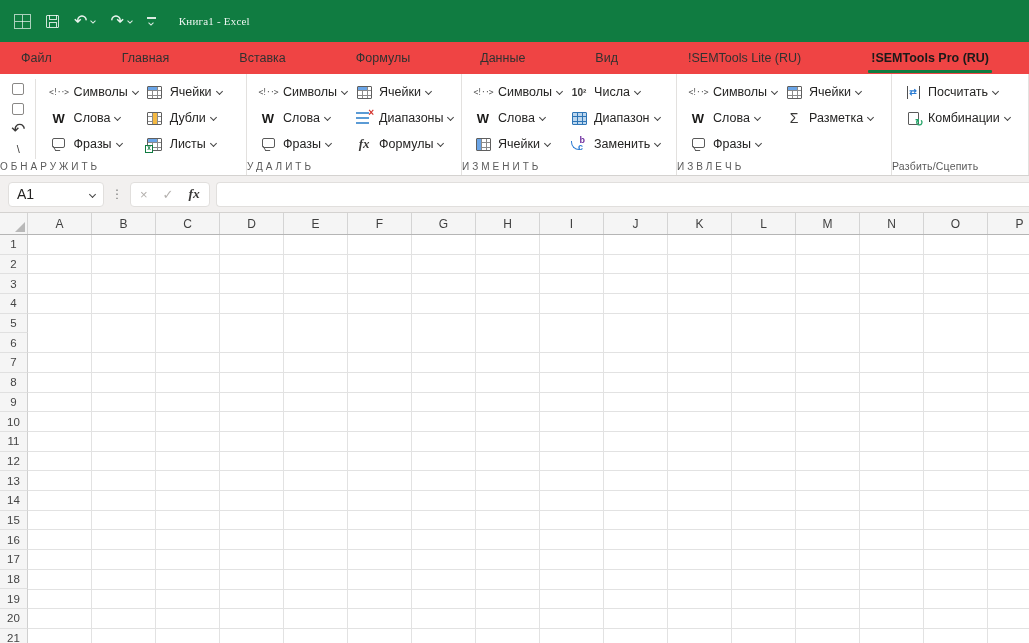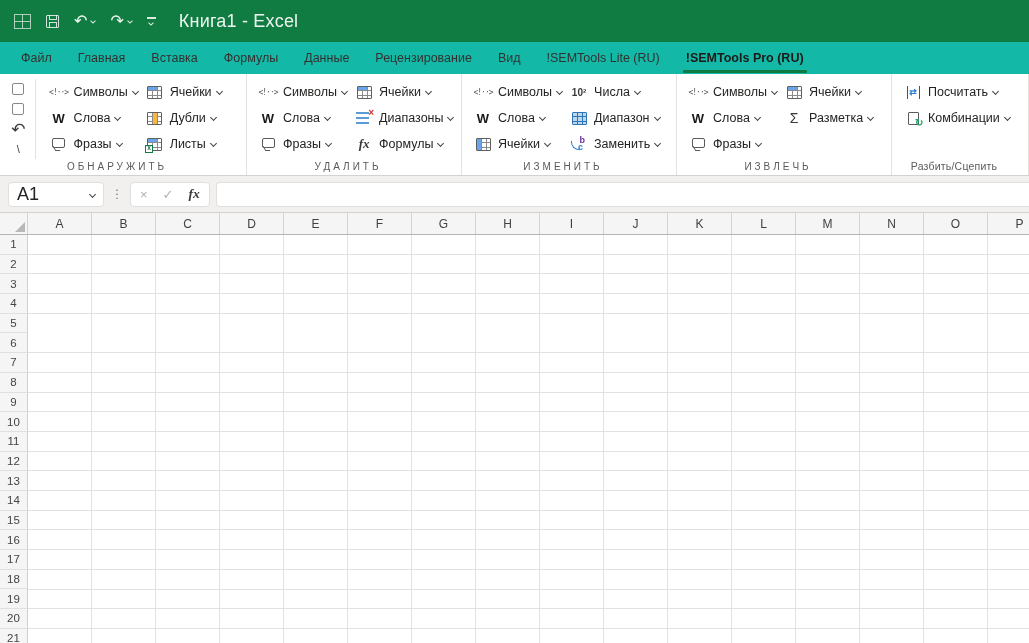--- a/index.html
+++ b/index.html
@@ -19,24 +19,24 @@
     border:1px solid rgba(255,255,255,.8); border-top:none; }
   .floppy::after { content:""; position:absolute; bottom:0; left:2px; width:6px; height:4px;
     border:1px solid rgba(255,255,255,.8); border-bottom:none; }
   .tb-glyph { font-size:16px; line-height:1; color:rgba(255,255,255,.92); }
   .chev { width:5px; height:5px; border-right:1.2px solid #444; border-bottom:1.2px solid #444;
     transform:rotate(45deg); display:inline-block; flex:none; }
   .chev.white { border-color:rgba(255,255,255,.85); width:4px; height:4px; margin-left:4px; }
   .qat { display:flex; flex-direction:column; align-items:center; gap:2px; }
   .qat .bar { width:9px; height:1.5px; background:rgba(255,255,255,.85); }
   .qat .chev.white { margin-left:0; }
-  .tb-title { font-size:18px; margin-left:8px; letter-spacing:.2px; }
-
-  
-  .tabrow { height:32px; background:#14b8a6; display:flex; align-items:stretch; padding-left:8px; }
+  .tb-title { font-size:11px; margin-left:8px; letter-spacing:.2px;font-family:Liberation Serif, serif; }
+
+  
+  .tabrow { height:32px; background:#ef4444; display:flex; align-items:stretch; padding-left:8px;gap:44px; }
   .tab { padding:0 13px; display:flex; align-items:center; font-size:12.5px; color:#323130;
     position:relative; cursor:default; white-space:nowrap; }
   .tab.active { font-weight:700; color:#1b1a19; }
   .tab.active::after { content:""; position:absolute; left:10px; right:10px; bottom:1px;
     height:3px; background:#0f7b40; border-radius:1px; }
 
   
   .ribbon { height:102px; background:#fff; border-bottom:1px solid #d4d2d0;
     display:flex; position:relative; }
   .rgroup { position:relative; border-right:1px solid #e3e1df; display:flex;
@@ -47,21 +47,21 @@
   .minicol > * { height:22px; display:flex; align-items:center; justify-content:center; }
   .checkbox { width:12px; height:12px; border:1px solid #8a8886; border-radius:2px; background:#fff; }
   .mini-undo { font-size:17px; color:#3b3a39; line-height:1; }
   .backslash { font-size:11px; color:#3b3a39; }
   .rcol { display:flex; flex-direction:column; }
   .rcol.c1 { width:97px; } .rcol.c2 { width:112px; }
   .rbtn { height:26px; display:flex; align-items:center; padding:0 4px; border-radius:3px; cursor:default; }
   .rbtn .lbl { font-size:12.5px; color:#252423; margin-left:6px; white-space:nowrap; }
   .rbtn .chev { margin-left:5px; margin-top:-2px; }
   .ico { width:18px; min-width:18px; display:inline-flex; align-items:center; justify-content:center; }
-  .glabel { position:absolute; left:0; right:12px; bottom:3px; text-align:center;
+  .glabel { position:absolute; left:0; right:12px; bottom:3px; 
     font-size:10px; color:#5a5a5a; letter-spacing:3px; white-space:nowrap; }
   .glabel.tight { letter-spacing:.2px; font-size:10.5px; }
 
   
   .i-symbols { font-family:"DejaVu Sans Mono", monospace; font-size:8px; letter-spacing:-1px;
     color:#5a5a5a; white-space:nowrap; }
   .i-word { font-weight:700; font-size:13px; color:#1b1a19; }
   .i-fx { font-family:"Liberation Serif", serif; font-style:italic; font-weight:600; font-size:13px; color:#3b3a39; }
   .i-num { font-size:10px; color:#3b3a39; font-weight:600; }
   .i-sigma { font-size:14px; color:#3b3a39; }
@@ -106,21 +106,21 @@
     display:flex; align-items:center; justify-content:center; font-size:9px; color:#2b7cd3; font-weight:700; }
   .i-combine { width:11px; height:13px; border:1.3px solid #5a5a5a; border-radius:1px; position:relative; }
   .i-combine .refresh { position:absolute; right:-6px; bottom:-4px; color:#21a366; font-size:10px;
     font-weight:700; line-height:1; }
 
   
   .fbar { height:37px; background:#f2f0ef; border-bottom:1px solid #d4d2d0;
     display:flex; align-items:center; padding-left:8px; }
   .namebox { width:96px; height:25px; background:#fff; border:1px solid #e1dfdd; border-radius:4px;
     display:flex; align-items:center; padding:0 8px; }
-  .namebox .val { flex:1; font-size:18px; color:#252423; }
+  .namebox .val { flex:1; font-size:14px; color:#252423; }
   .dots { margin:0 7px; color:#7a7a7a; font-size:12px; }
   .fbtns { height:25px; background:#fff; border:1px solid #e1dfdd; border-radius:4px;
     display:flex; align-items:center; padding:0 9px; gap:15px; }
   .fbtn-x,.fbtn-ok { color:#b3b0ad; font-size:13px; line-height:1; }
   .fbtn-fx { font-family:"Liberation Serif", serif; font-style:italic; font-weight:600;
     font-size:13.5px; color:#3b3a39; }
   .finput { flex:1; height:25px; background:#fff; border:1px solid #e1dfdd;
     border-radius:4px 0 0 4px; margin-left:6px; border-right:none; }
 
   
@@ -164,21 +164,20 @@
   </span>
   <span class="tb-title">Книга1 - Excel</span>
 </div>
 
 <div class="tabrow">
   <div class="tab">Файл</div>
   <div class="tab">Главная</div>
   <div class="tab">Вставка</div>
   <div class="tab">Формулы</div>
   <div class="tab">Данные</div>
-  <div class="tab">Рецензирование</div>
   <div class="tab">Вид</div>
   <div class="tab">!SEMTools Lite (RU)</div>
   <div class="tab active">!SEMTools Pro (RU)</div>
 </div>
 
 <div class="ribbon">
 
   <div class="rgroup g1">
     <div class="minicol">
       <span>

